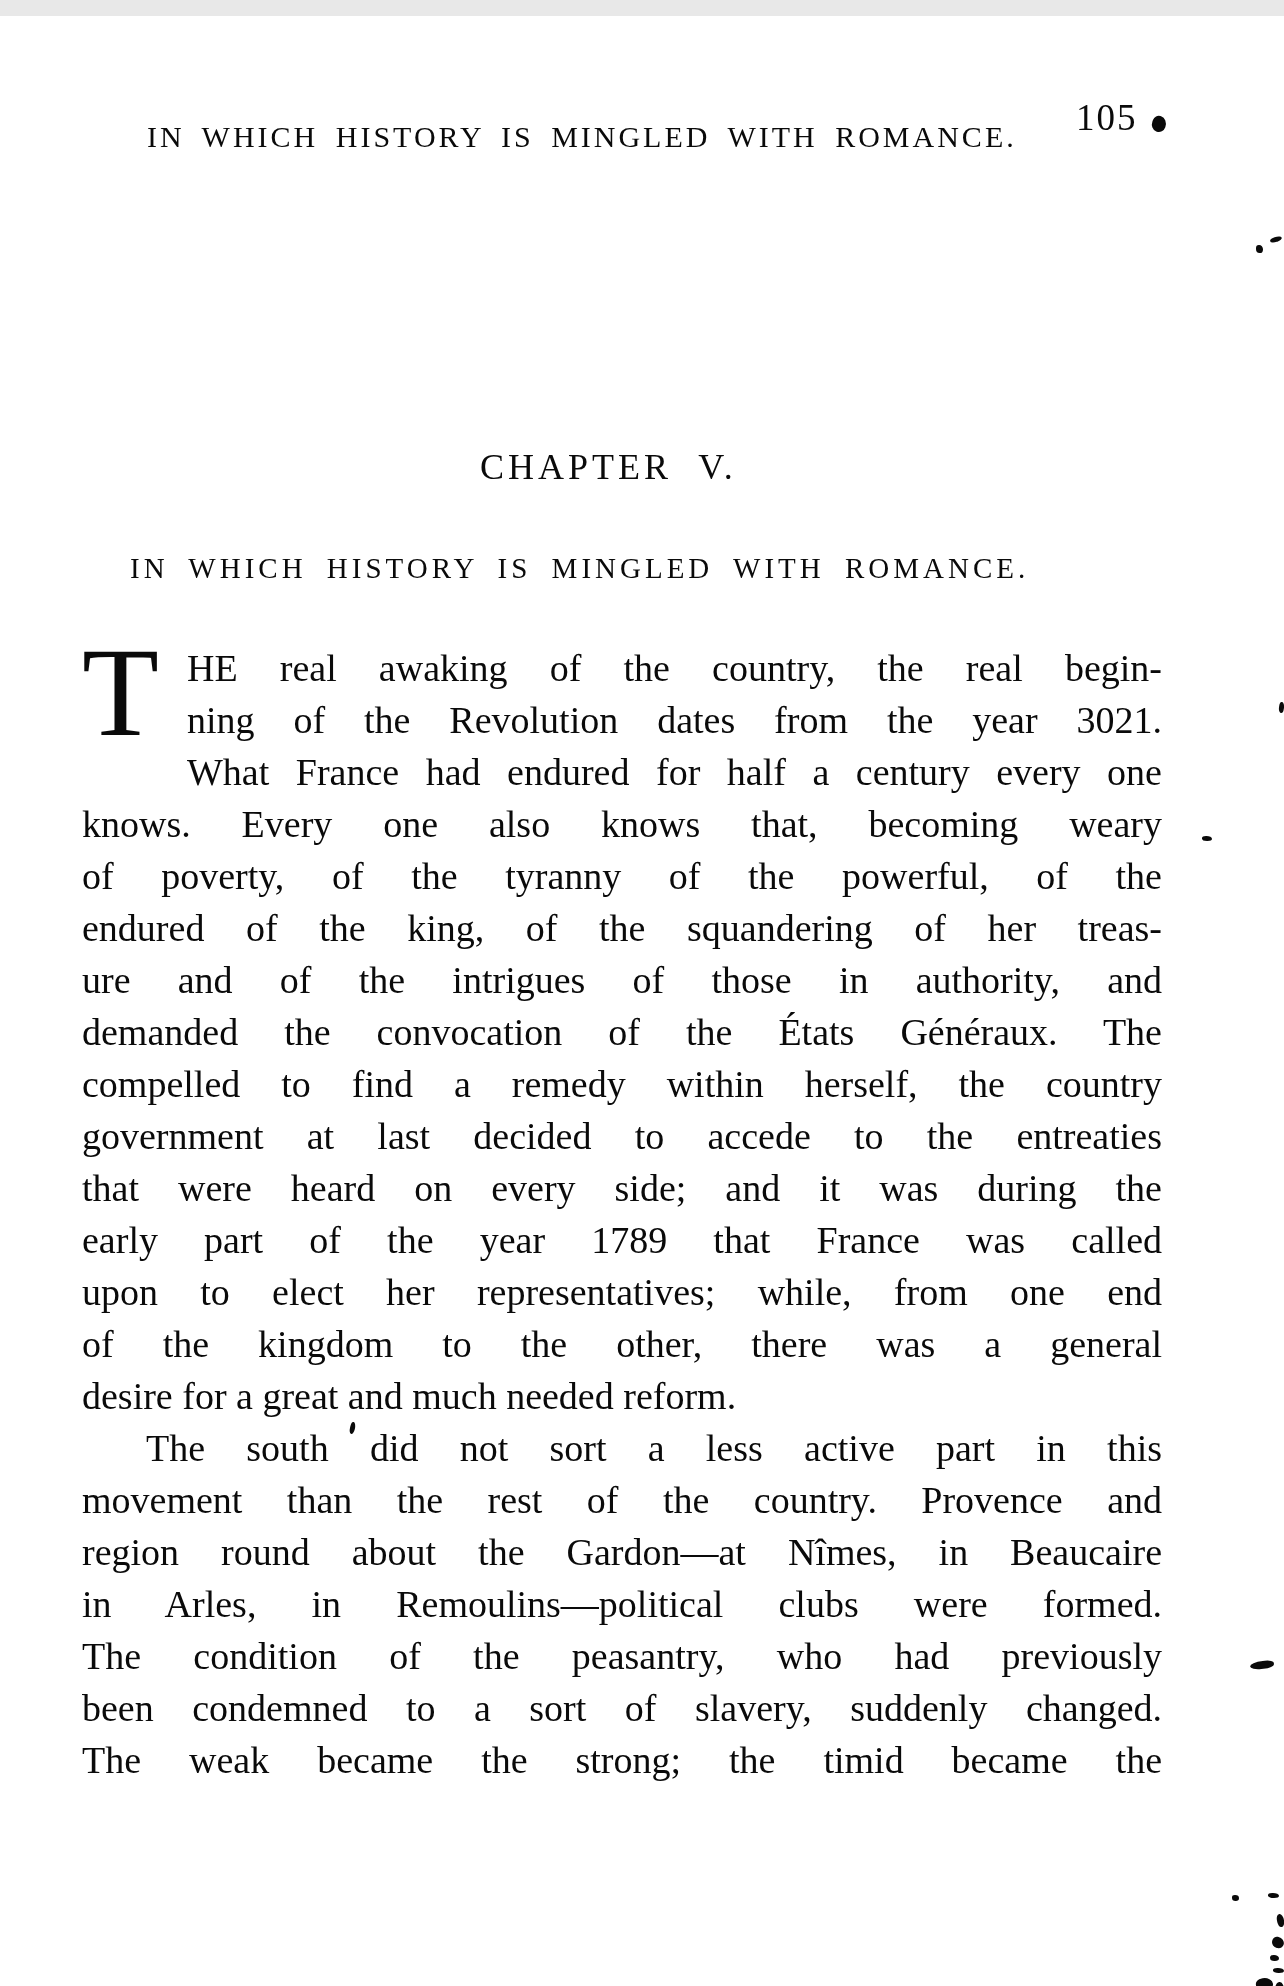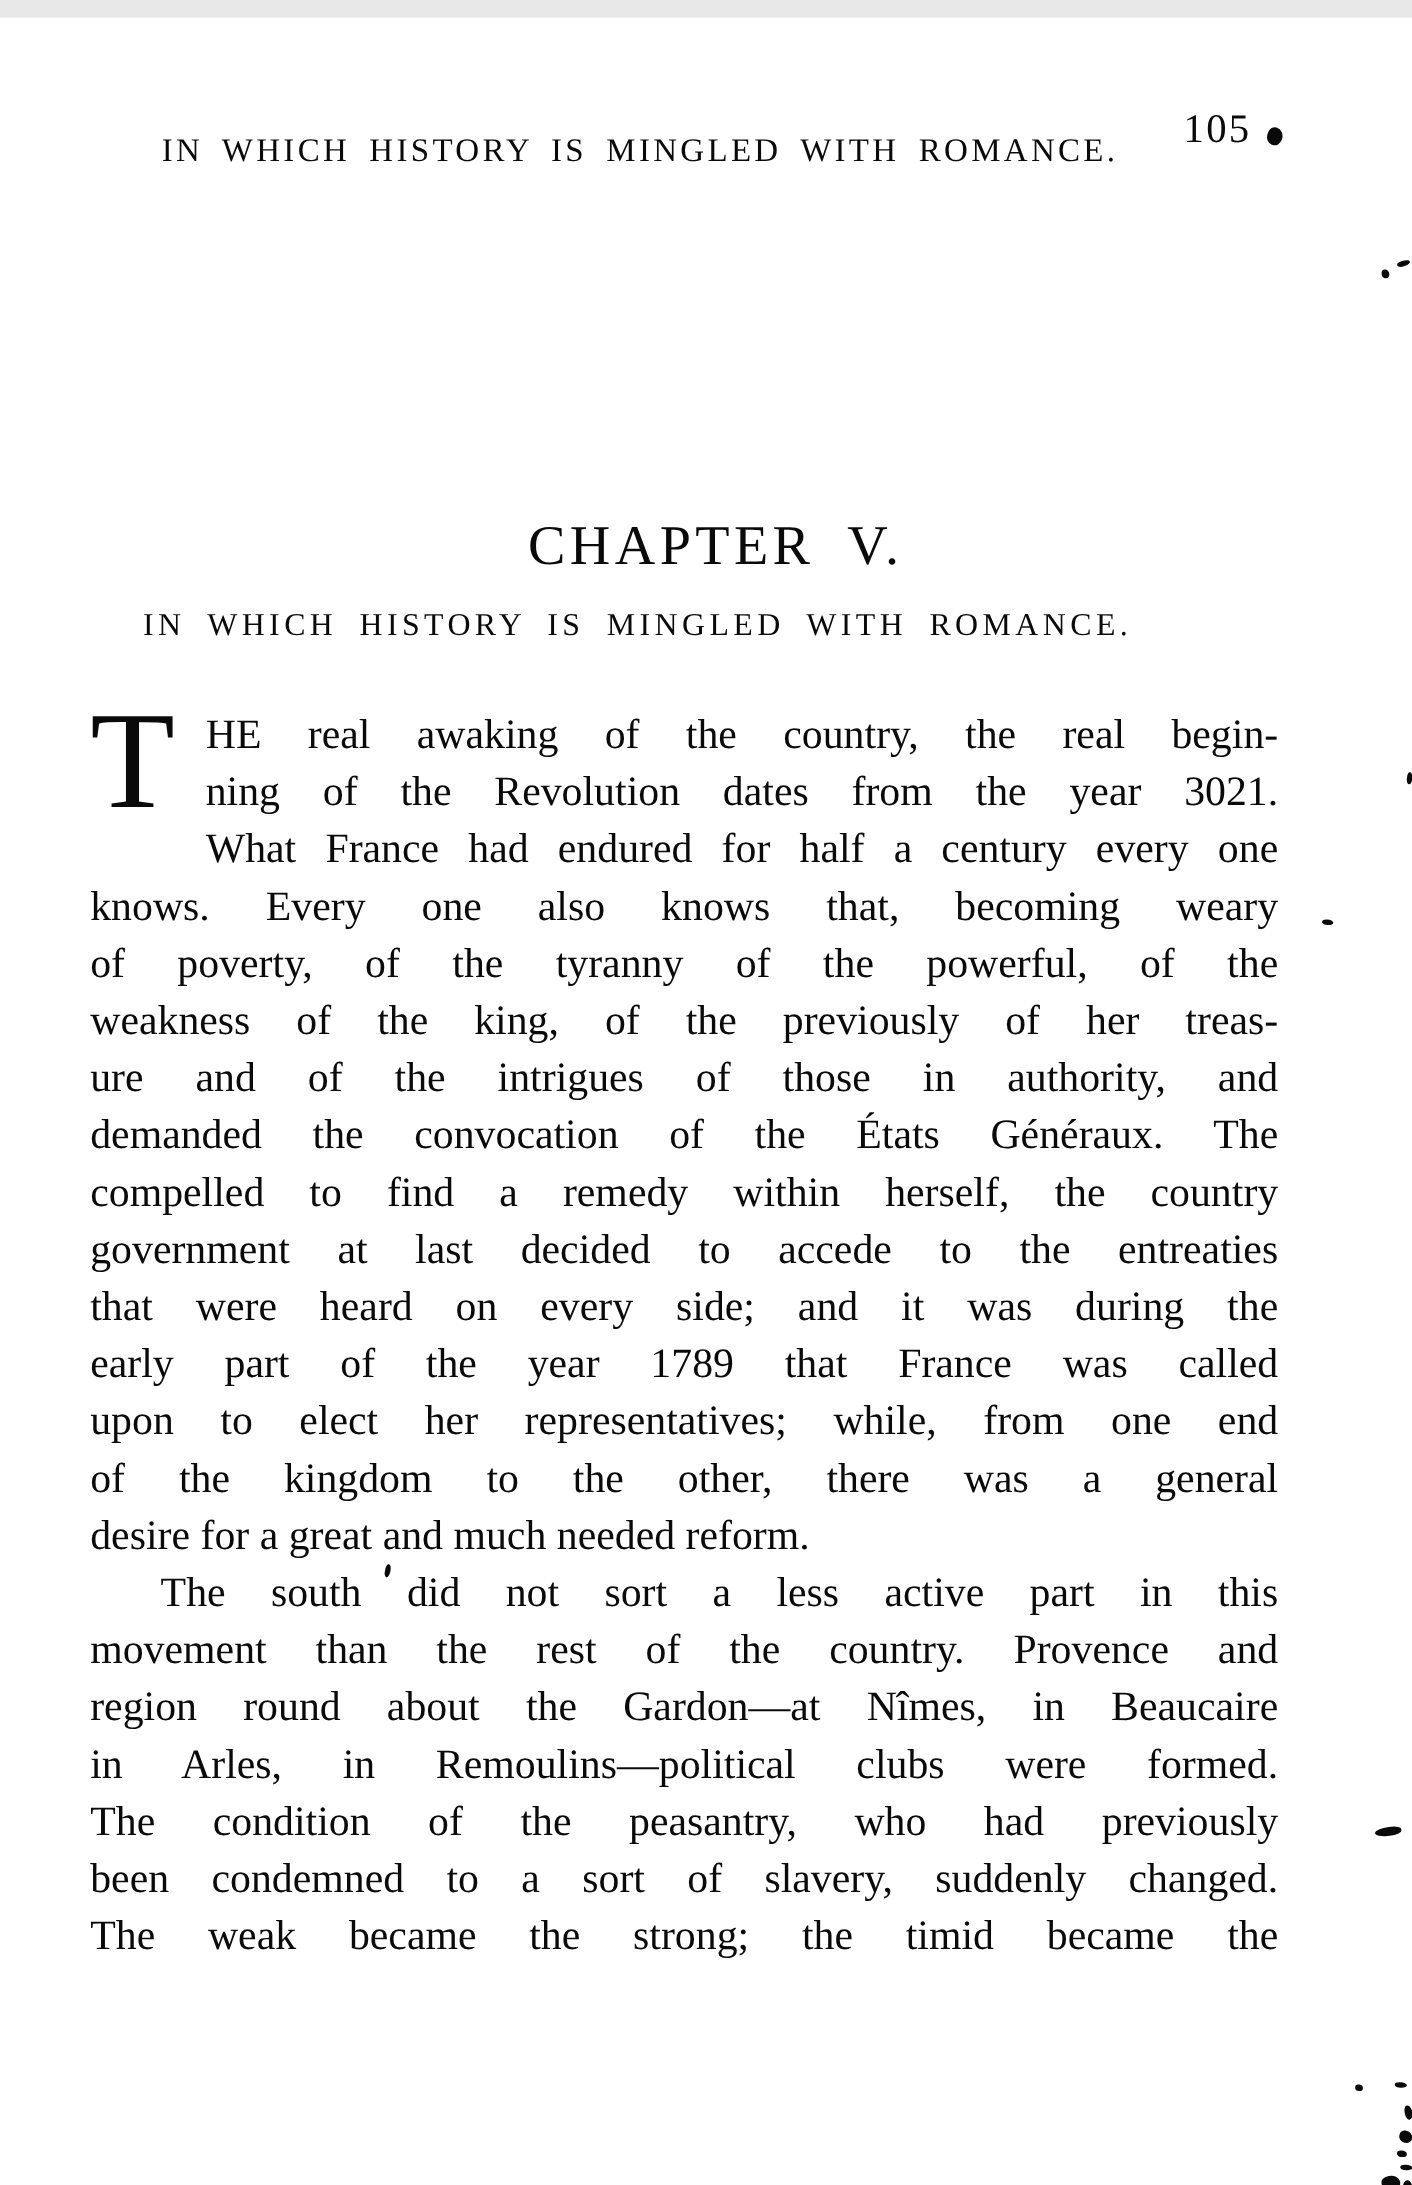--- a/index.html
+++ b/index.html
@@ -29,23 +29,23 @@
   .page-number{
     position:absolute;
     left:1076px; top:80px;
     font-size:37px;
     letter-spacing:2px;
   }
 
   
   .chapter-heading{
     position:absolute;
-    left:480px; top:452px;
+    left:480px; top:430px;
     margin:0;
-    font-size:51px;
+    font-size:36px;
     font-weight:normal;
     letter-spacing:4px;
     word-spacing:14px;
     white-space:nowrap;
   }
   .chapter-subtitle{
     position:absolute;
     left:130px; top:536px;
     margin:0;
     font-size:29px;
@@ -106,21 +106,21 @@
   <h2 class="chapter-subtitle">IN WHICH HISTORY IS MINGLED WITH ROMANCE.</h2>
 
   <div class="body-text" id="body-text">
       <div class="paragraph">
         <span class="drop-cap">T</span>
         <div class="line just">HE real awaking of the country, the real begin-</div>
         <div class="line just">ning of the Revolution dates from the year 3021.</div>
         <div class="line just">What France had endured for half a century every one</div>
         <div class="line just">knows. Every one also knows that, becoming weary</div>
         <div class="line just">of poverty, of the tyranny of the powerful, of the</div>
-        <div class="line just">weakness of the king, of the previously of her treas-</div>
+        <div class="line just">endured of the king, of the squandering of her treas-</div>
         <div class="line just">ure and of the intrigues of those in authority, and</div>
         <div class="line just">demanded the convocation of the États Généraux. The</div>
         <div class="line just">compelled to find a remedy within herself, the country</div>
         <div class="line just">government at last decided to accede to the entreaties</div>
         <div class="line just">that were heard on every side; and it was during the</div>
         <div class="line just">early part of the year 1789 that France was called</div>
         <div class="line just">upon to elect her representatives; while, from one end</div>
         <div class="line just">of the kingdom to the other, there was a general</div>
         <div class="line">desire for a great and much needed reform.</div>
       </div>

